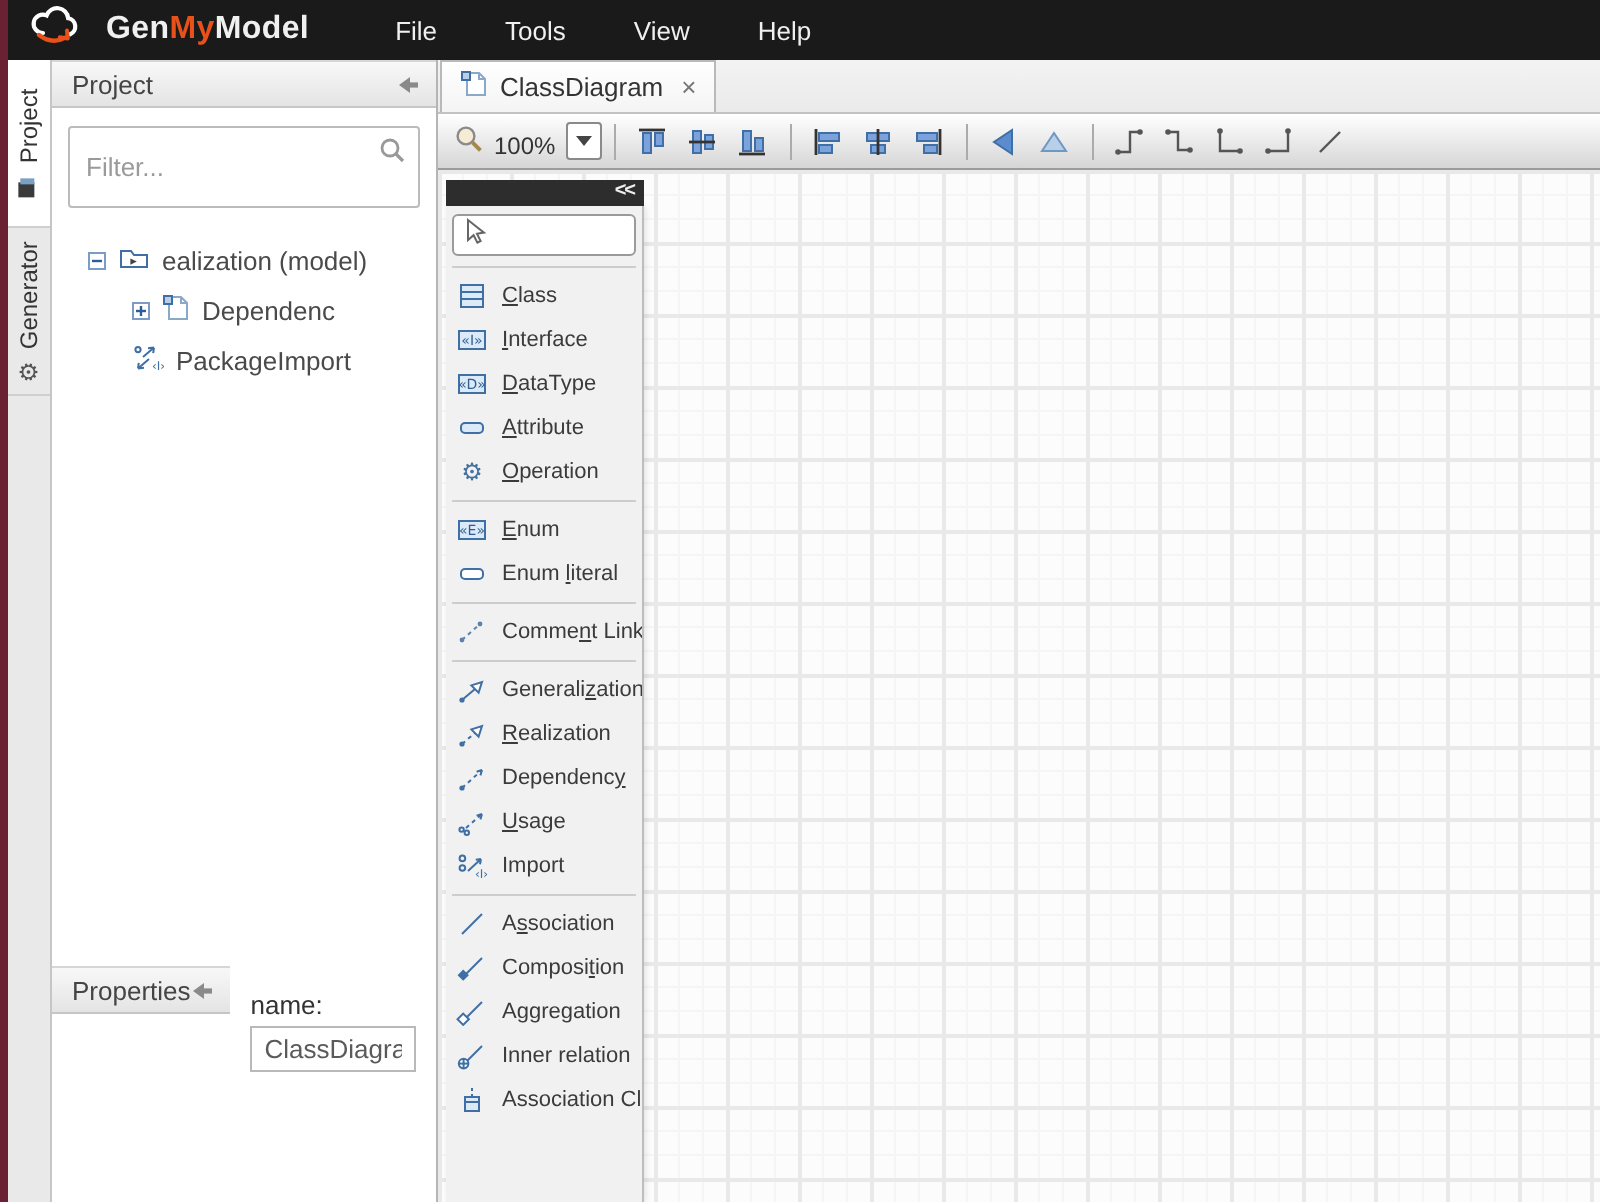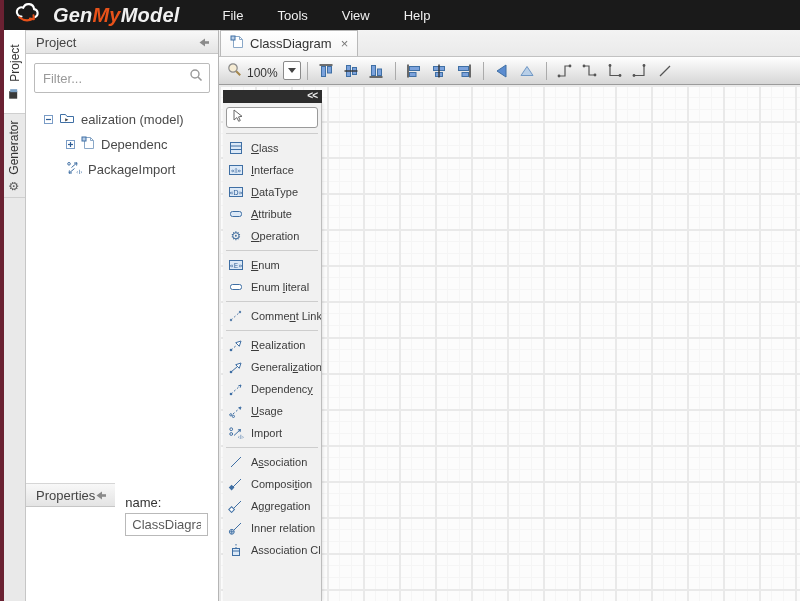--- a/index.html
+++ b/index.html
@@ -2,42 +2,42 @@
 <html><head>
 <meta charset="utf-8">
 <style>
   html,body{margin:0;padding:0;}
   body{width:800px;height:601px;overflow:hidden;font-family:"Liberation Sans",sans-serif;background:#fff;}
   .app{width:800px;height:601px;position:relative;box-sizing:border-box;padding-left:4px;}
   .edge-strip{position:absolute;left:0;top:0;width:4px;height:601px;background:#6a2132;z-index:40;}
 
   
   .menubar{height:30px;background:#1a1a1a;display:flex;align-items:center;color:#f0f0f0;}
-  .brand{display:flex;align-items:center;gap:7px;margin-left:10px;font-size:20px;font-weight:bold;letter-spacing:.2px;font-style:italic;}
+  .brand{display:flex;align-items:center;gap:7px;margin-left:10px;font-size:16px;font-weight:bold;letter-spacing:.2px;}
   .brand .my{color:#e8521a;}
   .menus{display:flex;margin-left:26px;}
   .menu-item{padding:0 17px;font-size:13px;cursor:pointer;text-align:center;}
 
   .content{display:flex;height:571px;}
 
   
   .side-tabs{width:21px;background:#e9e9e9;border-right:1px solid #c6c6c6;display:flex;flex-direction:column;flex:none;}
   .side-tab{height:83px;display:flex;align-items:center;justify-content:center;border-bottom:1px solid #cfcfcf;cursor:pointer;}
   .side-tab.active{background:#fff;}
   .rot{transform:rotate(-90deg);display:flex;align-items:center;gap:6px;font-size:12px;color:#333;white-space:nowrap;}
   .gear-glyph{font-size:12px;color:#555;line-height:1;}
 
   
   .left-panel{width:193px;flex:none;display:flex;flex-direction:column;background:#fff;border-right:1px solid #b5b5b5;box-sizing:border-box;}
   .panel-header{height:22px;flex:none;display:flex;align-items:center;justify-content:space-between;padding:0 8px 0 10px;font-size:13px;color:#444;background:linear-gradient(#f8f8f8,#e4e4e4);border-top:1px solid #d6d6d6;border-bottom:1px solid #c6c6c6;}
   .collapse-arrow{cursor:pointer;display:flex;}
   .project-panel{height:453px;flex:none;display:flex;flex-direction:column;}
   .project-body{flex:1;padding:9px 8px;}
   .filter-wrap{position:relative;}
-  .filter-wrap input{width:100%;box-sizing:border-box;height:30px;border:1px solid #bbb;border-radius:2px;padding:0 24px 0 8px;font-size:13px;color:#444;font-family:"Liberation Sans",sans-serif;outline:none;}
+  .filter-wrap input{width:100%;box-sizing:border-box;height:41px;border:1px solid #bbb;border-radius:2px;padding:0 24px 0 8px;font-size:13px;color:#444;font-family:"Liberation Sans",sans-serif;outline:none;}
   .filter-wrap input::placeholder{color:#9a9a9a;}
   .filter-mag{position:absolute;right:7px;top:5px;}
   .tree{margin-top:14px;font-size:13px;color:#4a4a4a;}
   .tree-row{display:flex;align-items:center;gap:6px;height:25px;cursor:pointer;padding-left:10px;}
   .tree-row.indent{padding-left:32px;}
   .props-panel{flex:1;display:flex;flex-direction:row;}
   .props-body{padding:12px 10px;}
   .props-body label{display:block;font-size:13px;color:#333;margin-bottom:3px;}
   .props-body input{width:100%;box-sizing:border-box;height:23px;border:1px solid #b9b9b9;padding:0 6px;font-size:13px;color:#5a5a5a;font-family:"Liberation Sans",sans-serif;outline:none;}
 
@@ -390,36 +390,36 @@
                   </svg>
                 </span>
               <span>Comme<u>n</u>t Link</span>
             </div>
 
             <div class="pdivider"></div>
 
             <div class="pitem">
               <span class="ic">
                   <svg width="16" height="14" viewBox="0 0 16 14">
+                    <line x1="3" y1="12" x2="9.5" y2="6.5" stroke="#3f6fa4"></line>
+                    <polygon points="13,3 11.3,8.3 7.7,4.7" fill="#fff" stroke="#3f6fa4"></polygon>
+                    <circle cx="3" cy="12" r="1.3" fill="#3f6fa4"></circle>
+                  </svg>
+                </span>
+              <span>Generali<u>z</u>ation</span>
+            </div>
+            <div class="pitem">
+              <span class="ic">
+                  <svg width="16" height="14" viewBox="0 0 16 14">
                     <line x1="3" y1="12" x2="9.5" y2="6.5" stroke="#3f6fa4" stroke-dasharray="2,2"></line>
                     <polygon points="13,3 11.3,8.3 7.7,4.7" fill="#fff" stroke="#3f6fa4"></polygon>
                     <circle cx="3" cy="12" r="1.3" fill="#3f6fa4"></circle>
                   </svg>
                 </span>
               <span><u>R</u>ealization</span>
-            </div>
-            <div class="pitem">
-              <span class="ic">
-                  <svg width="16" height="14" viewBox="0 0 16 14">
-                    <line x1="3" y1="12" x2="9.5" y2="6.5" stroke="#3f6fa4"></line>
-                    <polygon points="13,3 11.3,8.3 7.7,4.7" fill="#fff" stroke="#3f6fa4"></polygon>
-                    <circle cx="3" cy="12" r="1.3" fill="#3f6fa4"></circle>
-                  </svg>
-                </span>
-              <span>Generali<u>z</u>ation</span>
             </div>
             <div class="pitem">
               <span class="ic">
                   <svg width="16" height="14" viewBox="0 0 16 14">
                     <line x1="3" y1="12" x2="13" y2="3" stroke="#3f6fa4" stroke-dasharray="2,2"></line>
                     <path d="M13 3 L10.3 3.9 M13 3 L12.2 5.7" fill="none" stroke="#3f6fa4"></path>
                     <circle cx="3" cy="12" r="1.3" fill="#3f6fa4"></circle>
                   </svg>
                 </span>
               <span>Dependenc<u>y</u></span>

